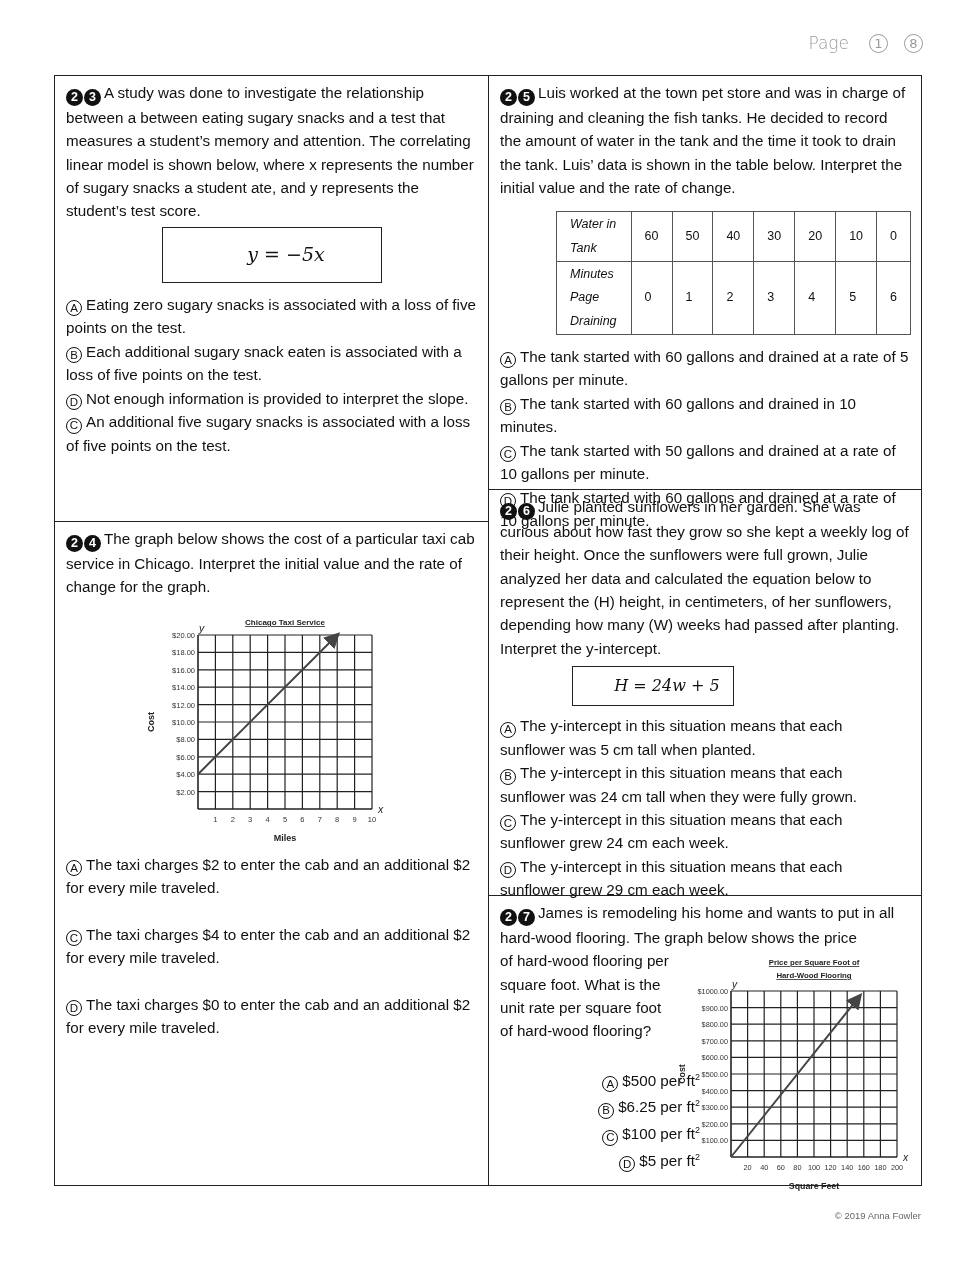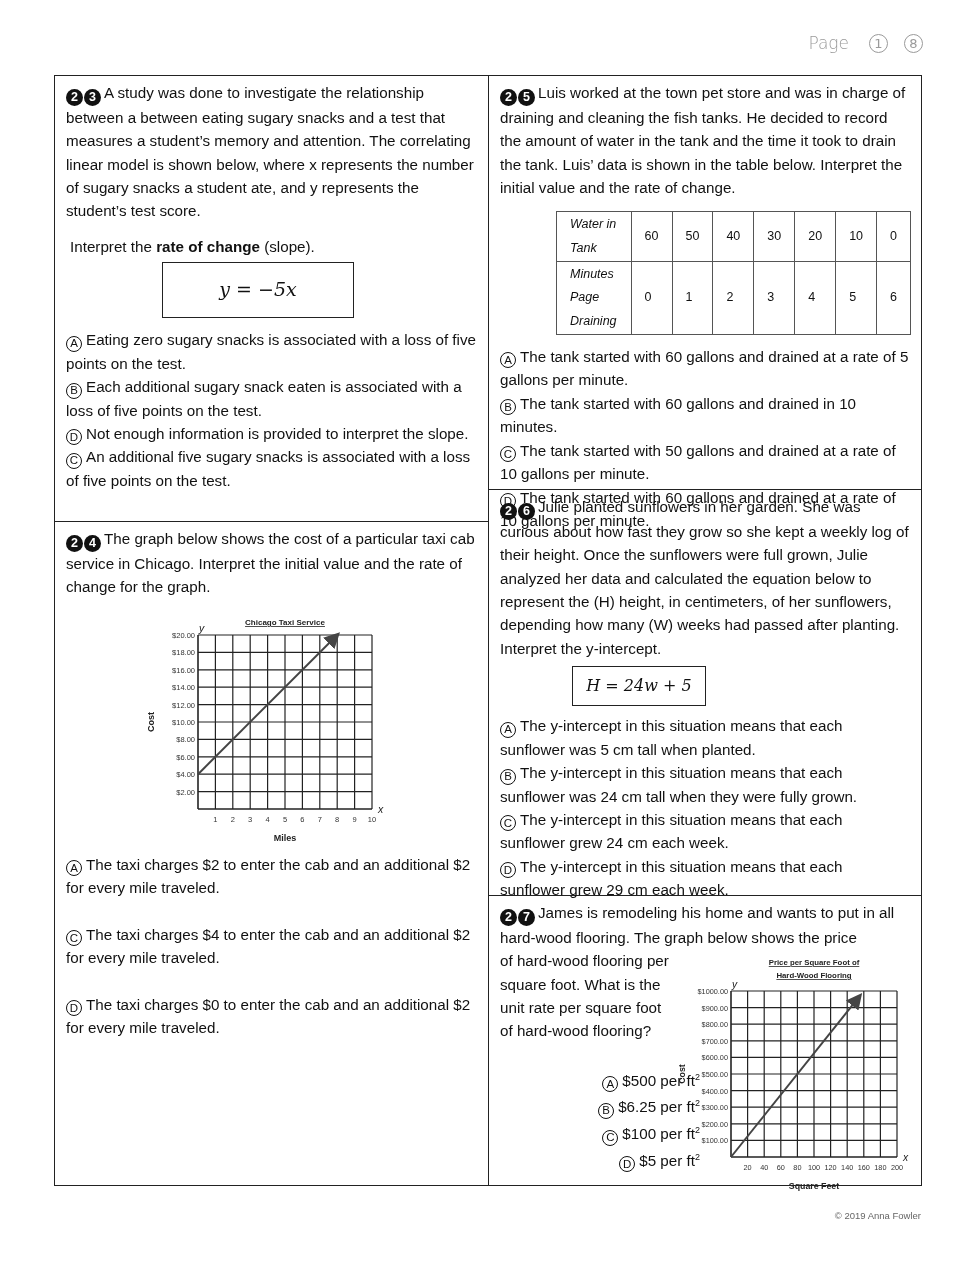--- a/index.html
+++ b/index.html
@@ -18,21 +18,21 @@
   .c26 { left:434px; top:414px; width:432px; height:406px; border-bottom:1.5px solid #222; }
   .c27 { left:434px; top:820px; width:432px; height:289px; }
   .qnum { display:inline-flex; gap:1px; vertical-align:-3px; margin-right:3px; }
   .qnum span { display:inline-flex; width:17px; height:17px; border-radius:50%; background:#111; color:#fff;
                font-weight:bold; font-size:12.5px; align-items:center; justify-content:center; }
   .opt-letter { display:inline-flex; width:16px; height:16px; border:1.3px solid #111; border-radius:50%;
                 font-size:11.5px; align-items:center; justify-content:center; box-sizing:border-box; margin-right:4px; vertical-align:-2px; }
   p { margin:0; }
   .prompt23 { margin-top:12px; padding-left:4px; }
   .eqbox { border:1.5px solid #222; display:flex; align-items:center; justify-content:center;
-           font-family:"DejaVu Serif", serif; font-style:italic; font-size:19px; }
+           font-family:"DejaVu Serif", serif; font-style:italic; font-size:19px;padding-left:28px; }
   .eq23 { width:190px; height:54px; margin:4px 0 10px 96px; }
   .eq26 { width:132px; height:38px; margin:6px 0 8px 72px; font-size:16px; }
   .opts24 .opt { margin-bottom:23px; }
   .tbl { border-collapse:collapse; margin:12px 0 10px 56px; font-size:12.5px; }
   .tbl td { border:1px solid #555; padding:1px 13px; height:20px; }
   .tbl td.h { font-style:italic; width:134px; }
   svg text { font-family:"Liberation Sans", sans-serif; }
   .footer { position:absolute; right:58px; top:1210px; font-size:9.5px; color:#666; }
   sup { font-size:9px; }
 </style>
@@ -47,21 +47,20 @@
 
 <div class="grid">
 
   <div class="cell c23">
     <p>
       <span class="qnum">
           <span>2</span>
           <span>3</span>
         </span><span>A study was done to investigate the relationship between a between eating sugary snacks and a test that measures a student’s memory and attention. The correlating linear model is shown below, where x represents the number of sugary snacks a student ate, and y represents the student’s test score.</span>
     </p>
-    <p class="prompt23"><span>Interpret the </span><b>rate of change</b><span> (slope).</span></p>
     <div class="eqbox eq23">y = −5x</div>
     <div>
       <p><span class="opt-letter">A</span><span>Eating zero sugary snacks is associated with a loss of five points on the test.</span></p>
       <p><span class="opt-letter">B</span><span>Each additional sugary snack eaten is associated with a loss of five points on the test.</span></p>
       <p><span class="opt-letter">D</span><span>Not enough information is provided to interpret the slope.</span></p>
       <p><span class="opt-letter">C</span><span>An additional five sugary snacks is associated with a loss of five points on the test.</span></p>
     </div>
   </div>
 
   <div class="cell c24">

